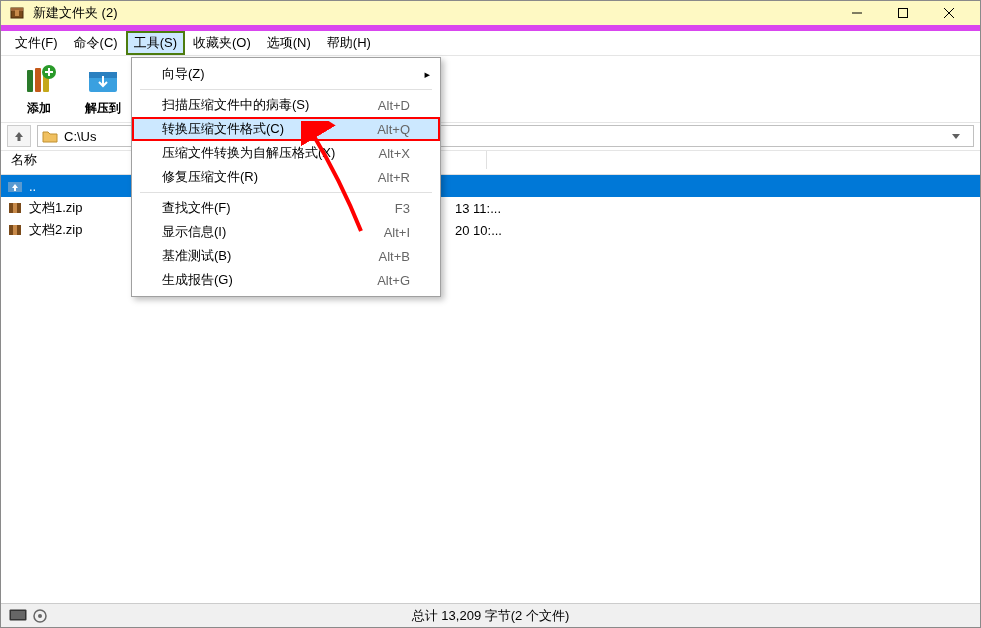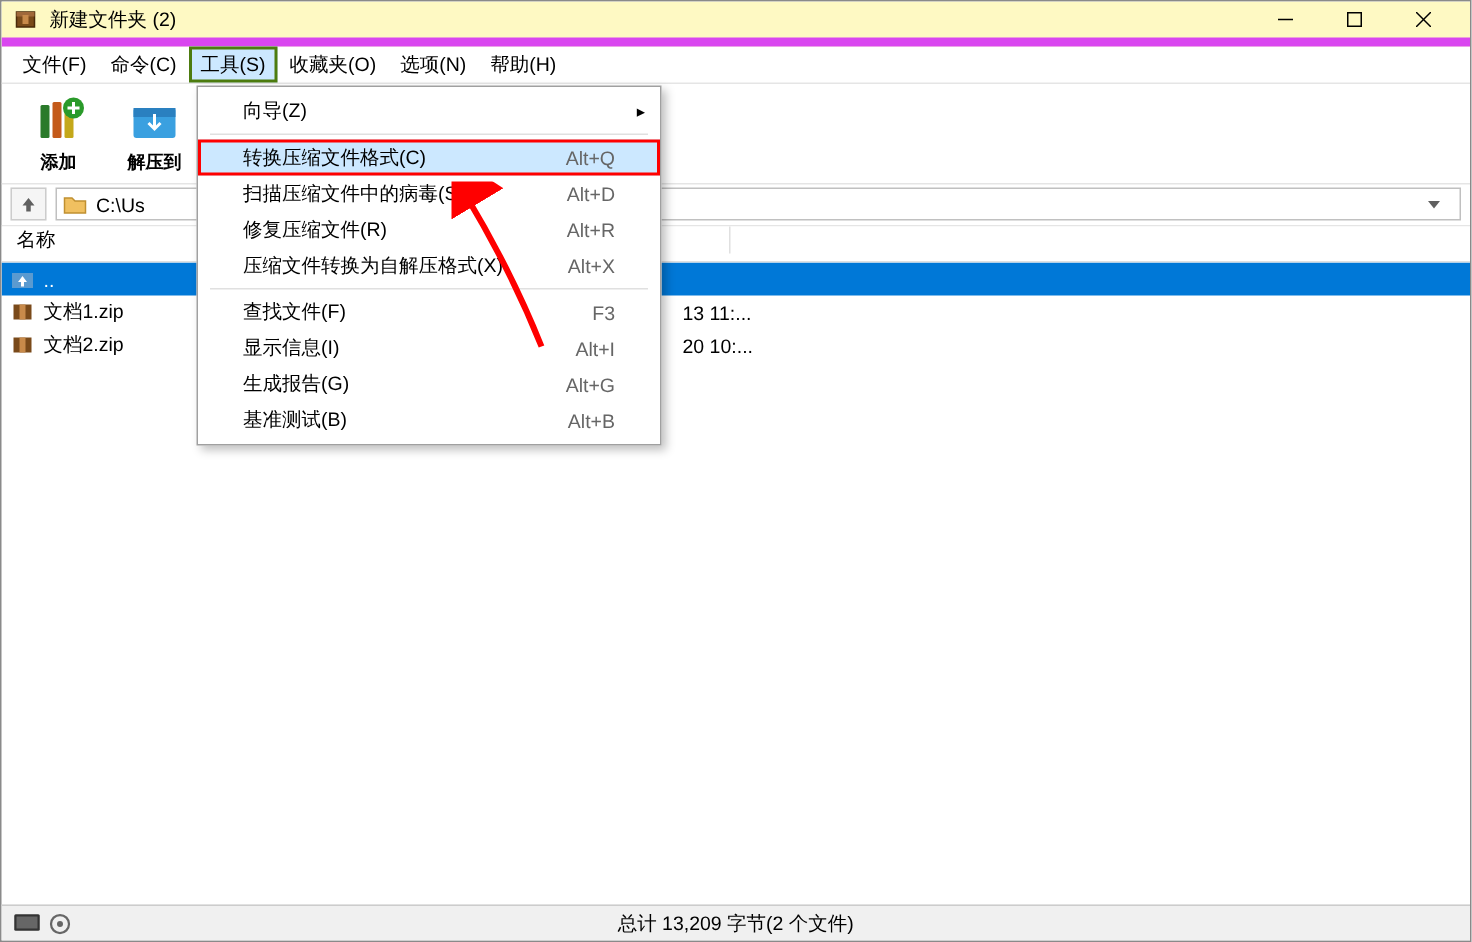--- a/index.html
+++ b/index.html
@@ -211,52 +211,52 @@
     <span class="fdate">20 10:...</span>
   </div>
 </div>
 
 <div class="dropdown">
   <div class="dd-item has-sub">
     <span class="dd-label">向导(Z)</span>
     <span class="dd-shortcut"></span>
   </div>
   <div class="dd-sep"></div>
+  <div class="dd-item">
+    <span class="dd-label">扫描压缩文件中的病毒(S)</span>
+    <span class="dd-shortcut">Alt+D</span>
+  </div>
   <div class="dd-item highlighted red-boxed">
     <span class="dd-label">转换压缩文件格式(C)</span>
     <span class="dd-shortcut">Alt+Q</span>
   </div>
   <div class="dd-item">
-    <span class="dd-label">扫描压缩文件中的病毒(S)</span>
-    <span class="dd-shortcut">Alt+D</span>
+    <span class="dd-label">压缩文件转换为自解压格式(X)</span>
+    <span class="dd-shortcut">Alt+X</span>
   </div>
   <div class="dd-item">
     <span class="dd-label">修复压缩文件(R)</span>
     <span class="dd-shortcut">Alt+R</span>
   </div>
-  <div class="dd-item">
-    <span class="dd-label">压缩文件转换为自解压格式(X)</span>
-    <span class="dd-shortcut">Alt+X</span>
-  </div>
   <div class="dd-sep"></div>
   <div class="dd-item">
     <span class="dd-label">查找文件(F)</span>
     <span class="dd-shortcut">F3</span>
   </div>
   <div class="dd-item">
     <span class="dd-label">显示信息(I)</span>
     <span class="dd-shortcut">Alt+I</span>
   </div>
   <div class="dd-item">
+    <span class="dd-label">基准测试(B)</span>
+    <span class="dd-shortcut">Alt+B</span>
+  </div>
+  <div class="dd-item">
     <span class="dd-label">生成报告(G)</span>
     <span class="dd-shortcut">Alt+G</span>
-  </div>
-  <div class="dd-item">
-    <span class="dd-label">基准测试(B)</span>
-    <span class="dd-shortcut">Alt+B</span>
   </div>
 </div>
 
 <div class="red-arrow">
   <svg width="80" height="120">
     <defs>
       <marker id="ah" markerWidth="12" markerHeight="12" refX="2" refY="6" orient="auto">
         <path d="M0 0 L12 6 L0 12 Z" fill="#ff0000"></path>
       </marker>
     </defs>

